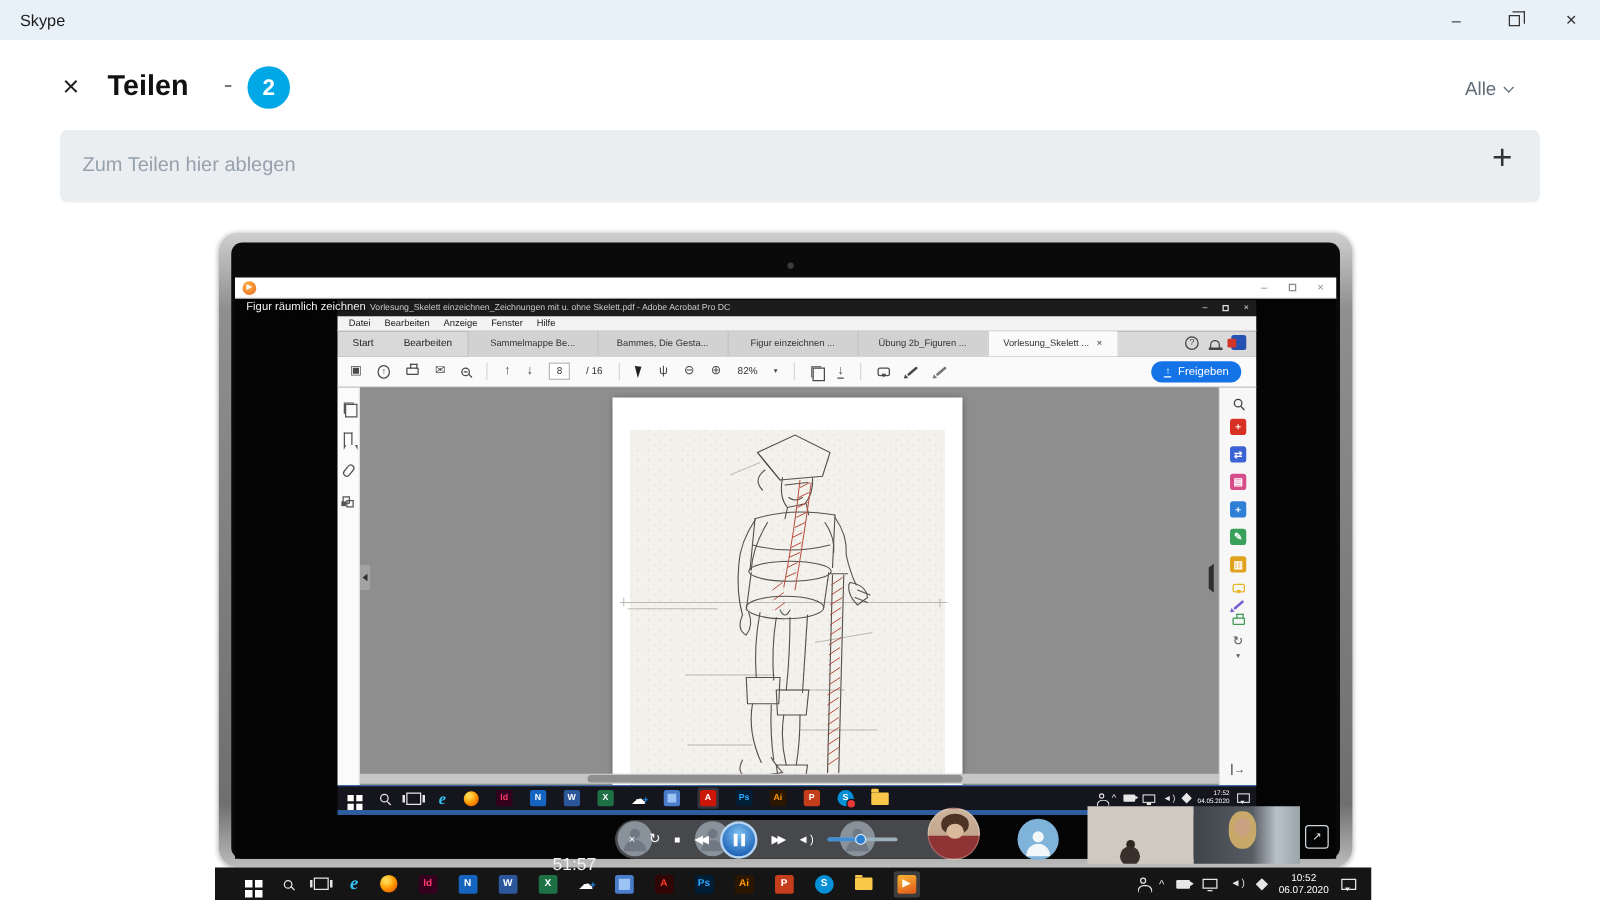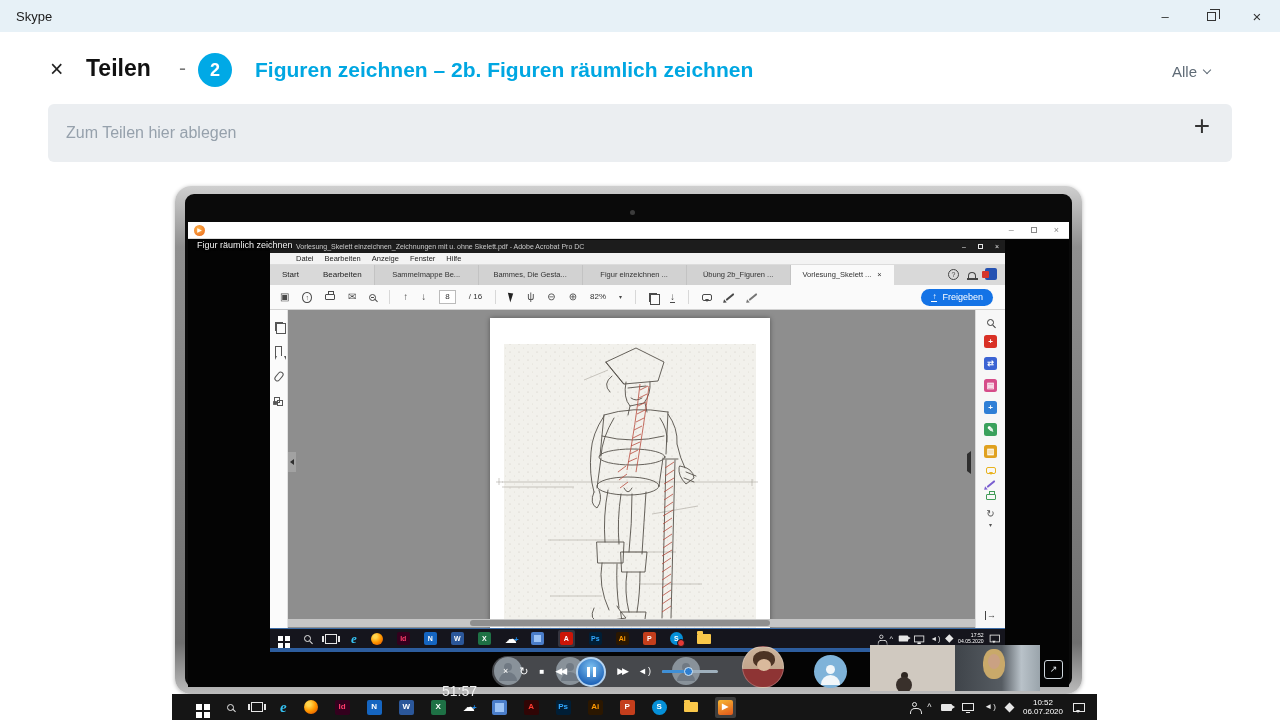--- a/index.html
+++ b/index.html
@@ -37,21 +37,21 @@
   .pwinbtns{position:absolute;right:10px;display:flex;gap:17px;color:#8a8a8a;font-size:9px;align-items:center}
   .mini-restore{width:6px;height:6px;border:1px solid #8a8a8a}
   .stage{left:188px;top:239px;width:881px;height:448px;background:#040404}
 
   
   .acrotitle{left:270px;top:240px;width:735px;height:13px;background:#1c1c1c;display:flex;align-items:center;overflow:hidden}
   .acrotitle .t{font-size:7px;color:#c9c9c9;margin-left:26px;white-space:nowrap}
   .acrotitle .btns{position:absolute;right:6px;display:flex;gap:12px;color:#e4e4e4;font-size:7px;align-items:center}
   .tiny-restore{width:5px;height:5px;border:1px solid #e4e4e4}
   .overlaytitle{left:197px;top:241px;font-size:9px;color:#f2f2f2;text-shadow:0 1px 2px #000;z-index:5}
-  .menubar{left:270px;top:253px;width:735px;height:12px;background:#f3f3f3;border-bottom:1px solid #dcdcdc;display:flex;align-items:center;gap:11px;padding-left:26px}
+  .menubar{left:270px;top:253px;width:735px;height:12px;background:#f3f3f3;border-bottom:1px solid #dcdcdc;display:flex;align-items:center;gap:11px;padding-left:9px}
   .menubar span{font-size:7.5px;color:#222}
   .tabbar{left:270px;top:265px;width:735px;height:20px;background:#d9d9d9;display:flex;align-items:stretch}
   .navtab{font-size:8px;color:#222;display:flex;align-items:center;padding:1px 12px}
   .doctab{font-size:7.5px;color:#333;display:flex;align-items:center;justify-content:center;width:104px;border-left:1px solid #c3c3c3;background:#d2d2d2;overflow:hidden;white-space:nowrap}
   .doctab.active{background:#fafafa;border-left:1px solid #c3c3c3;gap:6px}
   .tabicons{position:absolute;right:8px;top:3px;display:flex;gap:9px;align-items:center}
   .helpc{width:11px;height:11px;border:1px solid #444;border-radius:50%;font-size:7px;color:#444;display:flex;align-items:center;justify-content:center}
   .bell{width:8px;height:7px;border:1.2px solid #444;border-radius:4px 4px 0 0;border-bottom:none;position:relative;margin-top:2px}
   .bell::after{content:"";position:absolute;left:-2px;bottom:-1px;width:11px;height:1.2px;background:#444}
   .redblue{width:12px;height:12px;border-radius:2px;background:#2451b2;position:relative}
@@ -184,21 +184,20 @@
           <span class="restore-sq"></span>
         </button>
       <button class="wbtn" style="font-size:15px">×</button>
     </div>
   </div>
 
   <button class="abs header-close">×</button>
   <span class="abs catalog">Teilen</span>
   <span class="abs hsep">-</span>
   <span class="abs stepbadge">2</span>
-  <span class="abs lessontitle">Figuren zeichnen – 2b. Figuren räumlich zeichnen</span>
   <button class="abs filter">
     <span>Alle</span>
     <span class="chev"></span>
   </button>
 
   <div class="abs dropzone">
     <span class="ph">Zum Teilen hier ablegen</span>
     <button class="add">+</button>
   </div>
 

